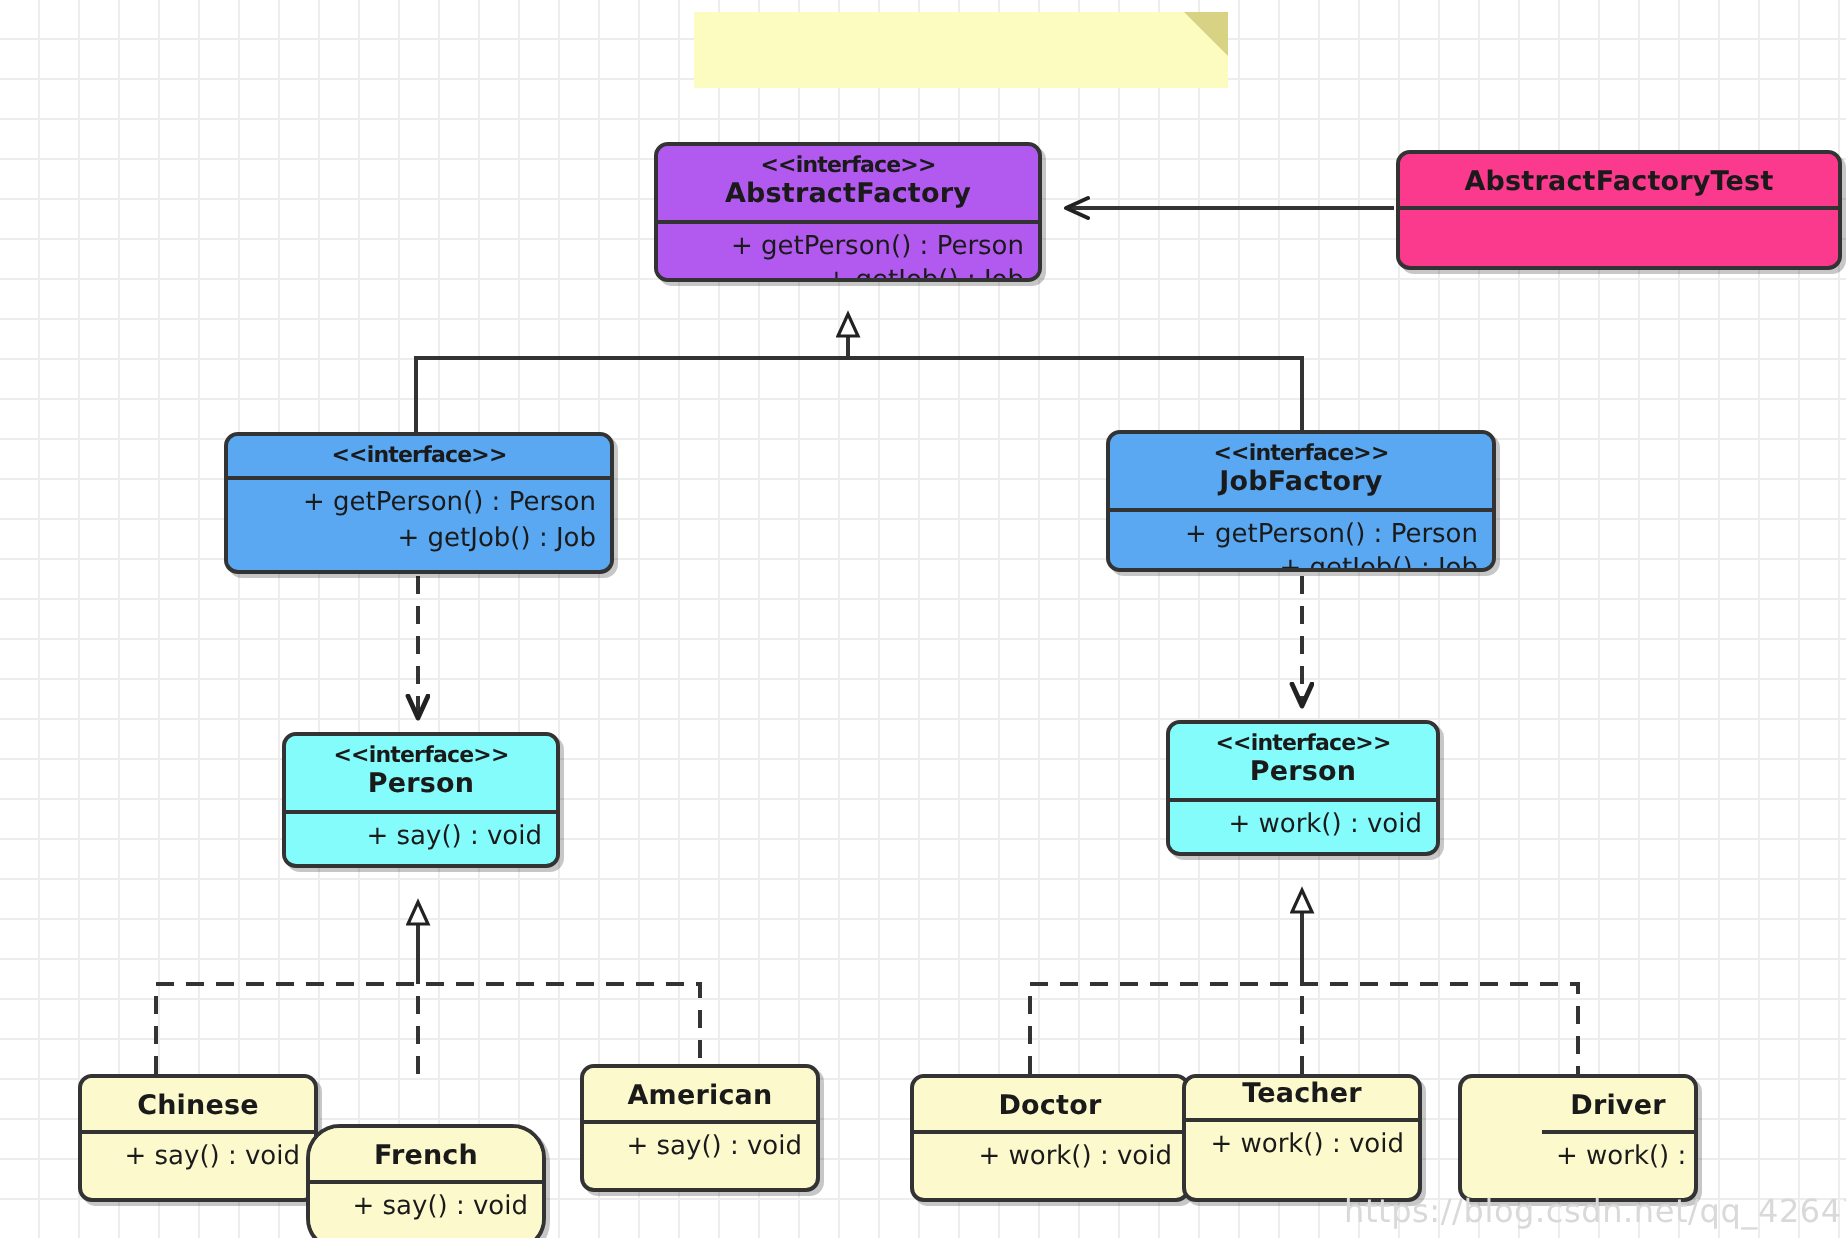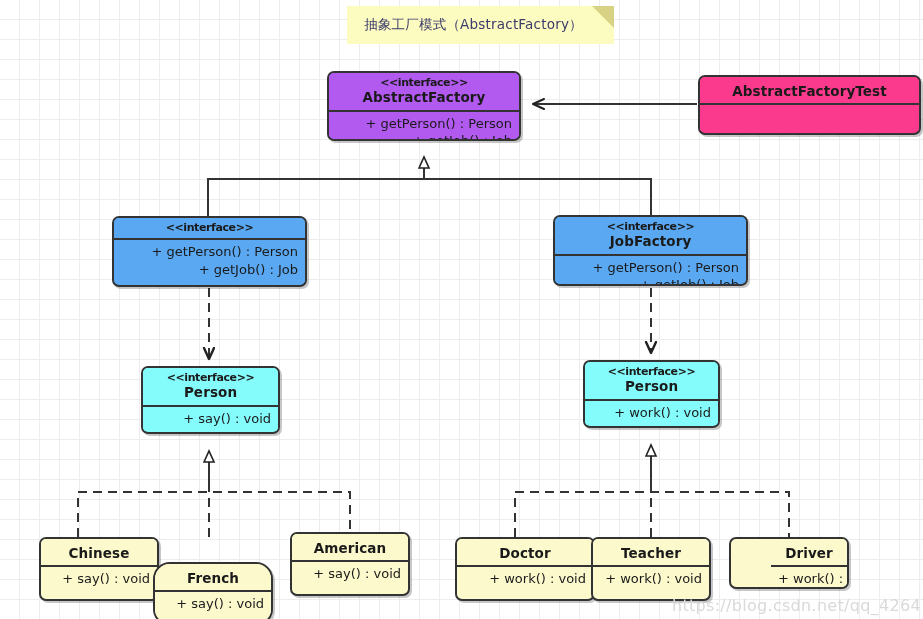--- a/index.html
+++ b/index.html
@@ -160,21 +160,20 @@
 
       
       <path d="M651,537 L651,492" stroke-dasharray="9,6"></path>
       <path d="M515,537 L515,492 L789,492 L789,537" stroke-dasharray="9,6"></path>
       <path d="M651,492 L651,446" marker-end="url(#hollowTri)"></path>
     </g>
   </svg>
 
   <div class="note" style="left:347px; top:6px; width:267px; height:38px;">
     <span class="fold"></span>
-    <span>抽象工厂模式（AbstractFactory）</span>
   </div>
 
   <div class="node c-purple" style="left:327px; top:71px; width:194px; height:70px;">
     <div class="head">
       <span class="stereo">&lt;&lt;interface&gt;&gt;</span>
       <span class="cname">AbstractFactory</span>
     </div>
     <div class="divider"></div>
     <div class="body">
       <div class="m">+ getPerson() : Person</div>
@@ -269,30 +268,30 @@
     <div class="head" style="padding-top:6px;">
       <span class="cname">Doctor</span>
     </div>
     <div class="divider"></div>
     <div class="body">
       <div class="m">+ work() : void</div>
     </div>
   </div>
 
   <div class="node c-yellow" style="left:591px; top:537px; width:120px; height:64px;">
-    <div class="head" style="padding-top:6px;">
+    <div class="head" style="padding-top:0;">
       <span class="cname">Teacher</span>
     </div>
     <div class="divider"></div>
     <div class="body">
       <div class="m">+ work() : void</div>
     </div>
   </div>
 
-  <div class="node c-yellow" style="left:729px; top:537px; width:120px; height:52px;padding-left:40px;">
+  <div class="node c-yellow" style="left:729px; top:537px; width:120px; height:64px;padding-left:40px;">
     <div class="head" style="padding-top:6px;">
       <span class="cname">Driver</span>
     </div>
     <div class="divider"></div>
     <div class="body">
       <div class="m">+ work() : void</div>
     </div>
   </div>
 
   <div class="watermark" style="left:672px; top:596px;">https://blog.csdn.net/qq_42647711</div>

